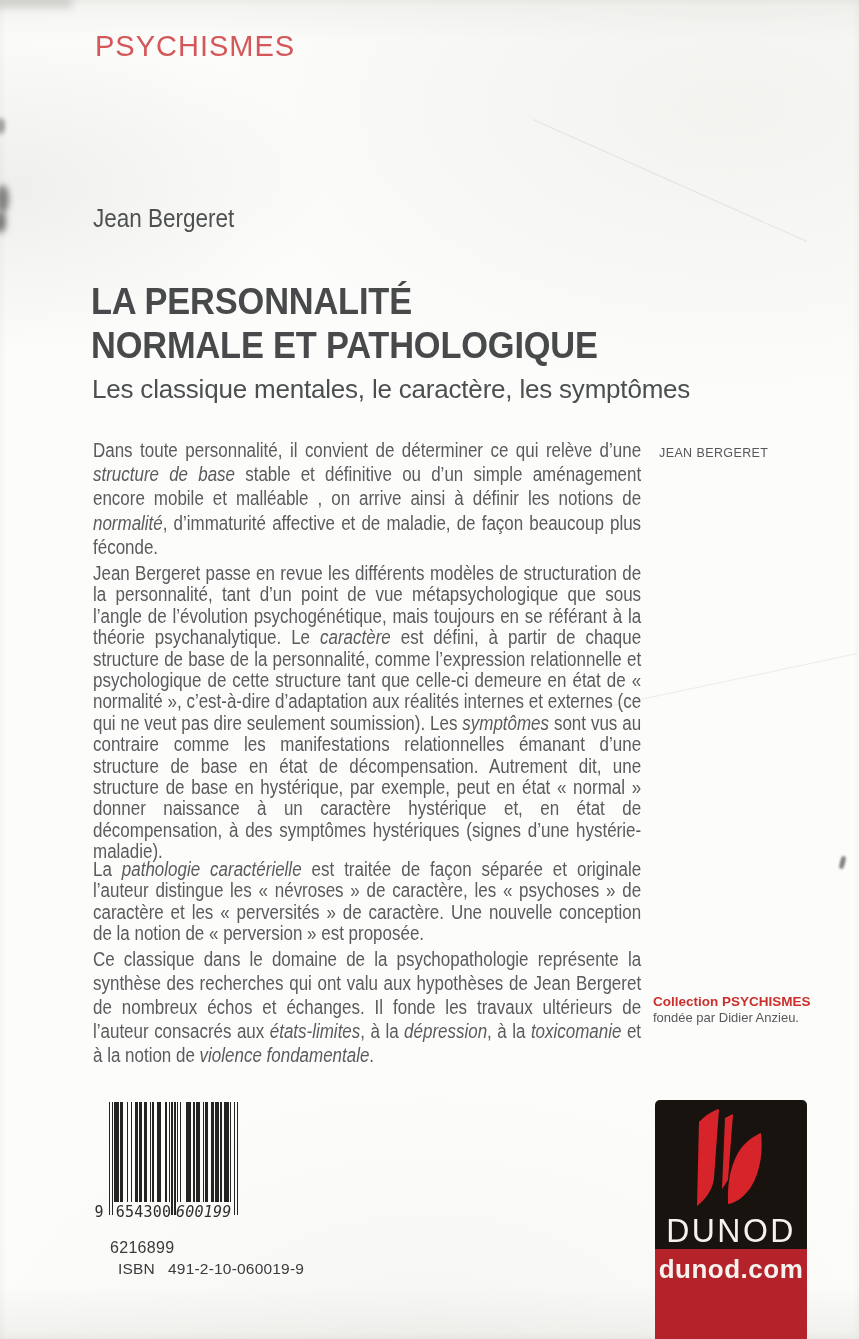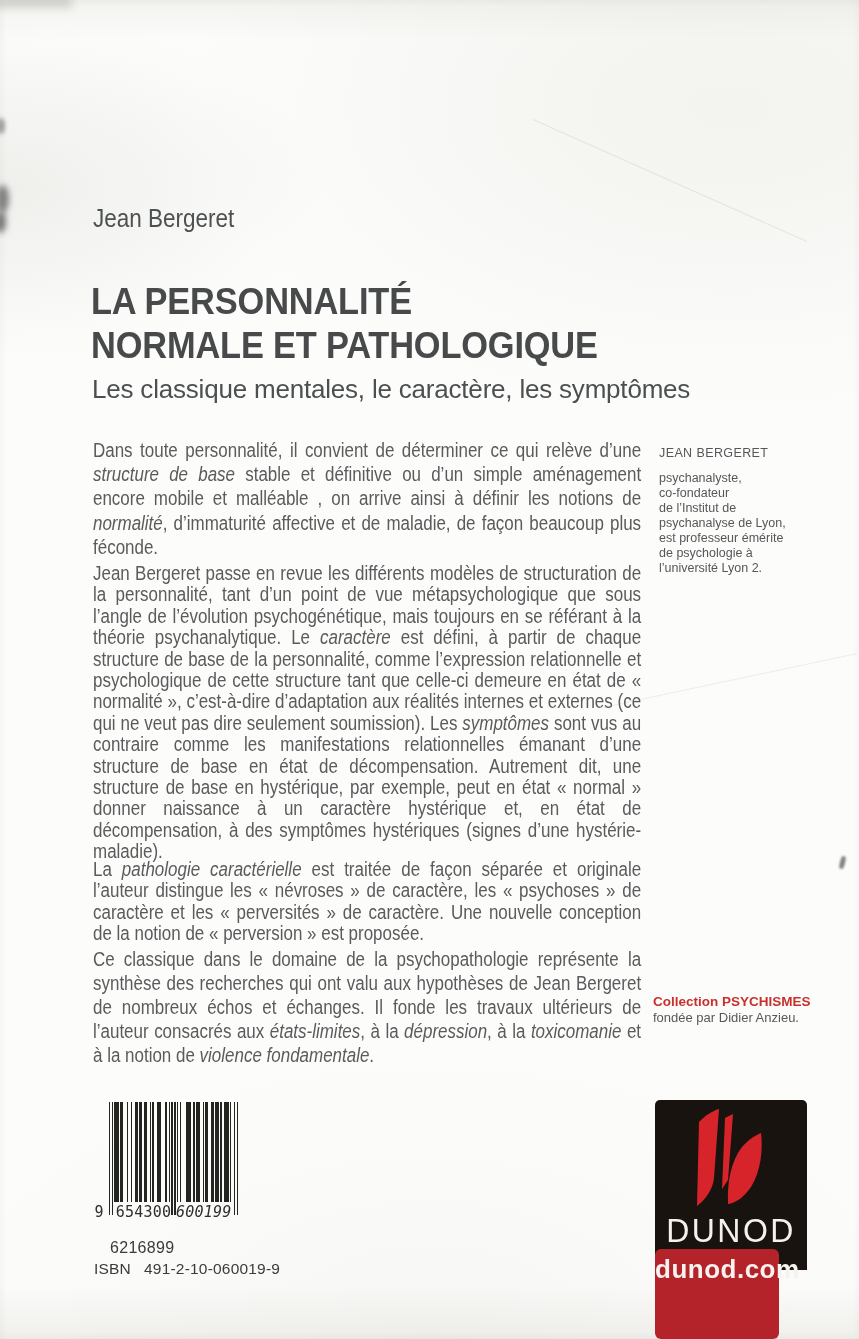--- a/index.html
+++ b/index.html
@@ -45,28 +45,28 @@
   #barcode svg{display:block;}
   .bc-digit{position:absolute; top:101px; font-family:"DejaVu Sans Mono",monospace;
             font-size:15px; color:#2e2e2c; text-align:center; letter-spacing:.2px;}
   #bc-prefix{left:-17px; width:14px;}
   #bc-g1{left:6px; width:57px;}
   #bc-g2{left:67px; width:41px;font-style:italic;}
 
   
   #product-code{left:94px; top:1239px; font-size:16px; color:#3b3b3d; letter-spacing:.3px;margin-left:16px;}
   #isbn-line{left:94px; top:1260px; font-size:15.5px; color:#3b3b3d; letter-spacing:.2px;}
-  #isbn-label{margin-right:13px;}
+  #isbn-label{margin-right:13px;margin-left:24px;}
 
   
   #dunod-black{left:655px; top:1100px; width:152px; height:170px; background:#18130f; border-radius:5px 5px 0 0;}
   #dunod-glyph{position:absolute; left:42px; top:9px;}
   #dunod-wordmark{position:absolute; left:0; top:112px; width:100%; text-align:center;
                   font-size:33px; color:#f4f2ee; letter-spacing:2.5px; transform:scaleX(.97);}
-  #dunod-red{left:655px; top:1249px; width:124px; height:90px; background:#b4222a;border-radius:6px;}
+  #dunod-red{left:655px; top:1249px; width:152px; height:90px; background:#b4222a;}
   #dunod-site{position:absolute; left:0; top:5px; width:100%; text-align:center;
               font-weight:bold; font-size:26px; color:#f6f3ef; letter-spacing:.5px;}
 
   
   .art{position:absolute; pointer-events:none;}
   #smudge-a{left:-4px; top:185px; width:13px; height:28px; background:#6e6e6c; border-radius:50%; filter:blur(3px); opacity:.85;}
   #smudge-b{left:-5px; top:211px; width:11px; height:22px; background:#585856; border-radius:50%; filter:blur(3px); opacity:.8;}
   #smudge-c{left:-3px; top:118px; width:8px; height:16px; background:#7a7a78; border-radius:50%; filter:blur(2px); opacity:.7;}
   #corner-top{left:-8px; top:-5px; width:80px; height:13px; background:#b5b5b2; filter:blur(4px); opacity:.55;}
   #speck-right{left:840px; top:856px; width:5px; height:13px; background:#6f6d68; border-radius:40%; filter:blur(1px); transform:rotate(14deg); opacity:.85;}
@@ -79,35 +79,35 @@
 <div id="cover">
 
   <div class="art" id="corner-top"></div>
   <div class="art" id="smudge-c"></div>
   <div class="art" id="smudge-a"></div>
   <div class="art" id="smudge-b"></div>
   <div class="art" id="speck-right"></div>
   <div class="art" id="crease-1"></div>
   <div class="art" id="crease-2"></div>
 
+  <div class="abs" id="masthead">PSYCHISMES</div>
 
   <div class="abs" id="author">Jean Bergeret</div>
   <div class="abs" id="title">
     <div>LA PERSONNALITÉ</div>
     <div>NORMALE ET PATHOLOGIQUE</div>
   </div>
   <div class="abs" id="subtitle">Les classique mentales, le caractère, les symptômes</div>
 
   <p class="bp" id="p1"><span>Dans toute personnalité, il convient de déterminer ce qui relève d’une </span><span class="it">structure de base</span><span> stable et définitive ou d’un simple aménagement encore mobile et malléable , on arrive ainsi à définir les notions de </span><span class="it">normalité</span><span>, d’immaturité affective et de maladie, de façon beaucoup plus féconde.</span></p>
   <p class="bp" id="p2"><span>Jean Bergeret passe en revue les différents modèles de structuration de la personnalité, tant d’un point de vue métapsychologique que sous l’angle de l’évolution psychogénétique, mais toujours en se référant à la théorie psychanalytique. Le </span><span class="it">caractère</span><span> est défini, à partir de chaque structure de base de la personnalité, comme l’expression relationnelle et psychologique de cette structure tant que celle-ci demeure en état de « normalité », c’est-à-dire d’adaptation aux réalités internes et externes (ce qui ne veut pas dire seulement soumission). Les </span><span class="it">symptômes</span><span> sont vus au contraire comme les manifestations relationnelles émanant d’une structure de base en état de décompensation. Autrement dit, une structure de base en hystérique, par exemple, peut en état « normal » donner naissance à un caractère hystérique et, en état de décompensation, à des symptômes hystériques (signes d’une hystérie-maladie).</span></p>
   <p class="bp" id="p3"><span>La </span><span class="it">pathologie caractérielle</span><span> est traitée de façon séparée et originale l’auteur distingue les « névroses » de caractère, les « psychoses » de caractère et les « perversités » de caractère. Une nouvelle conception de la notion de « perversion » est proposée.</span></p>
   <p class="bp" id="p4"><span>Ce classique dans le domaine de la psychopathologie représente la synthèse des recherches qui ont valu aux hypothèses de Jean Bergeret de nombreux échos et échanges. Il fonde les travaux ultérieurs de l’auteur consacrés aux </span><span class="it">états-limites</span><span>, à la </span><span class="it">dépression</span><span>, à la </span><span class="it">toxicomanie</span><span> et à la notion de </span><span class="it">violence fondamentale</span><span>.</span></p>
 
   <div class="abs" id="bio-name">JEAN BERGERET</div>
-  <div class="abs" id="bio-lines">psychanalyste,<br>co-fondateur<br>de l’Institut de<br>psychanalyse de Lyon,<br>est professeur émérite<br>de psychologie à<br>l’université Lyon 2.</div>
 
   <div class="abs" id="collection-note">
     <div id="collection-title">Collection PSYCHISMES</div>
     <div id="collection-sub">fondée par Didier Anzieu.</div>
   </div>
 
   <div class="abs" id="barcode">
     <div id="bc-bars">
         <svg width="129" height="113" shape-rendering="crispEdges">
           <rect x="0.00" y="0" width="1.41" height="113" fill="#242420"></rect>

